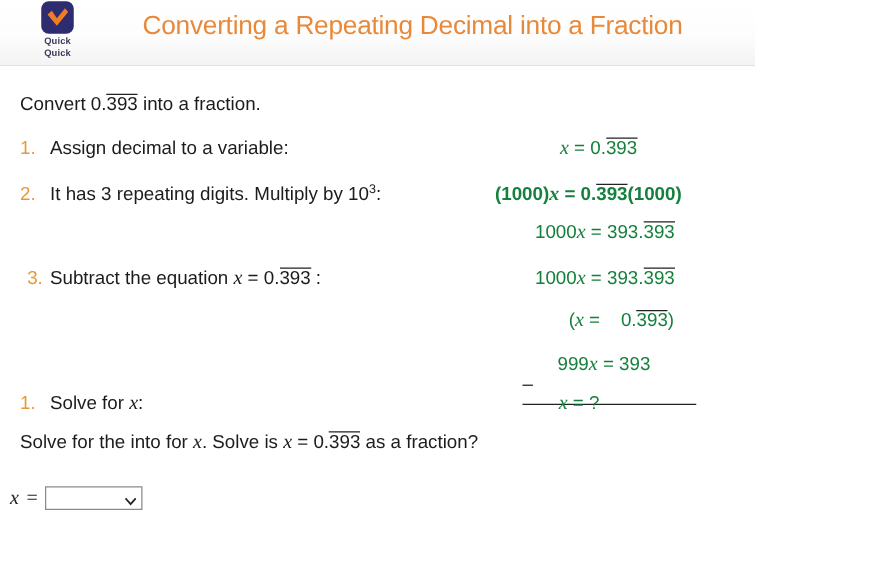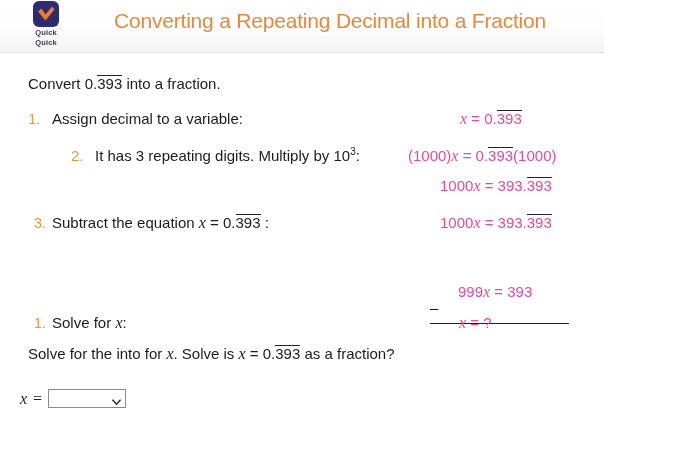--- a/index.html
+++ b/index.html
@@ -58,21 +58,21 @@
     font-size: 21px;
     font-weight: normal;
     color: #e8893a;
     letter-spacing: -0.2px;
     white-space: nowrap;
   }
 
   
   .content {
     position: absolute;
-    left: 12px;
+    left: 0;
     top: 53px;
     width: 634px;
     height: 409px;
     background: #ffffff;
   }
 
   .mathvar {
     font-family: "Liberation Serif", serif;
     font-style: italic;
     font-size: 16px;
@@ -105,21 +105,21 @@
   }
   .step-num {
     color: #e79a3c;
     display: inline-block;
     width: 24px;
   }
 
   .eq {
     position: absolute;
     font-size: 15px;
-    color: #ec4899;
+    color: #15803d;
     white-space: nowrap;
   }
 
   .subtract-rule {
     position: absolute;
     left: 418px;
     top: 270px;
     width: 139px;
     height: 0;
     border-top: 1.3px solid #222;
@@ -199,38 +199,39 @@
 </div>
 
 <div class="content">
 
   <div class="prompt"><span>Convert 0.</span><span class="ovl">393</span><span> into a fraction.</span></div>
 
   <div class="step" style="left:16px; top:57px;"><span class="step-num">1.</span><span>Assign decimal to a variable:</span></div>
 
   <div class="eq" style="left:448px; top:57px;"><span class="mathvar">x</span><span> = 0.</span><span class="ovl">393</span></div>
 
-  <div class="step" style="left:16px; top:94px;margin-left:43px;"><span class="step-num">2.</span><span>It has 3 repeating digits. Multiply by 10</span><span class="sup">3</span><span>:</span></div>
-
-  <div class="eq" style="left:396px; top:94px;"><span>(1000)</span><span class="mathvar">x</span><span> = 0.</span><span class="ovl">393</span><span>(1000)</span></div>
+  <div class="step" style="left:16px; top:94px;"><span class="step-num">2.</span><span>It has 3 repeating digits. Multiply by 10</span><span class="sup">3</span><span>:</span></div>
+
+  <div class="eq" style="left:396px; top:94px;font-weight:bold;"><span>(1000)</span><span class="mathvar">x</span><span> = 0.</span><span class="ovl">393</span><span>(1000)</span></div>
 
   <div class="eq" style="left:428px; top:124px;"><span>1000</span><span class="mathvar">x</span><span> = 393.</span><span class="ovl">393</span></div>
 
   <div class="step" style="left:16px; top:161px;text-align:center;"><span class="step-num">3.</span><span>Subtract the equation </span><span class="mathvar">x</span><span> = 0.</span><span class="ovl">393</span><span> :</span></div>
 
   <div class="eq" style="left:428px; top:161px;"><span>1000</span><span class="mathvar">x</span><span> = 393.</span><span class="ovl">393</span></div>
 
   <div class="minus-sign">–</div>
 
+  <div class="eq" style="left:455px; top:195px;"><span>(</span><span class="mathvar">x</span><span> =</span><span style="white-space:pre;">    0.</span><span class="ovl">393</span><span>)</span></div>
 
   <div class="subtract-rule"></div>
 
   <div class="eq" style="left:446px; top:230px;text-align:right;"><span>999</span><span class="mathvar">x</span><span> = 393</span></div>
 
-  <div class="step" style="left:16px; top:261px;text-align:center;"><span class="step-num">1.</span><span>Solve for </span><span class="mathvar">x</span><span>:</span></div>
+  <div class="step" style="left:16px; top:261px;"><span class="step-num">1.</span><span>Solve for </span><span class="mathvar">x</span><span>:</span></div>
 
   <div class="eq" style="left:447px; top:261px;"><span class="mathvar">x</span><span> = ?</span></div>
 
   <div class="final-question"><span>Solve for the into for </span><span class="mathvar">x</span><span>. Solve is </span><span class="mathvar">x</span><span> = 0.</span><span class="ovl">393</span><span> as a fraction?</span></div>
 
   <div class="answer-row">
     <span class="answer-label">x</span>
     <span class="answer-label">=</span>
     <div class="answer-select">
       <span></span>

